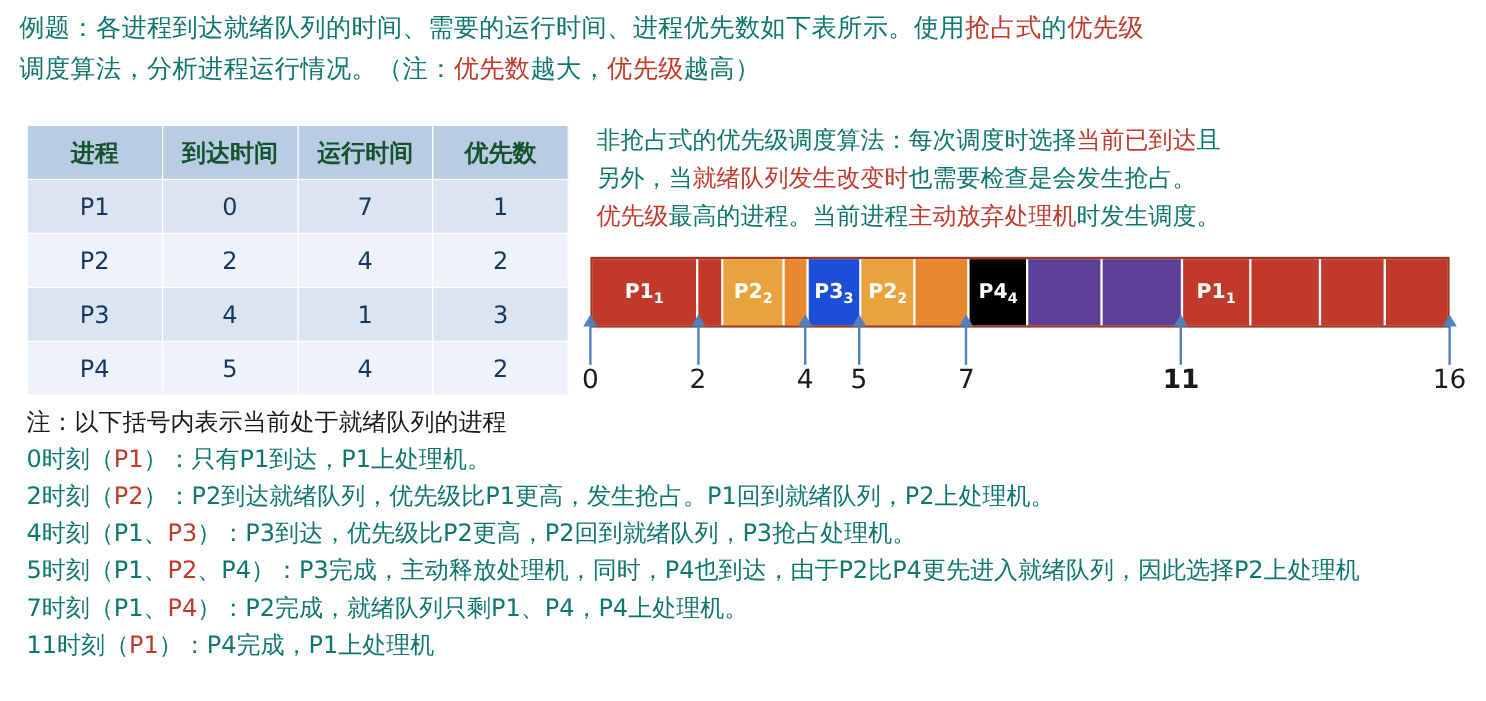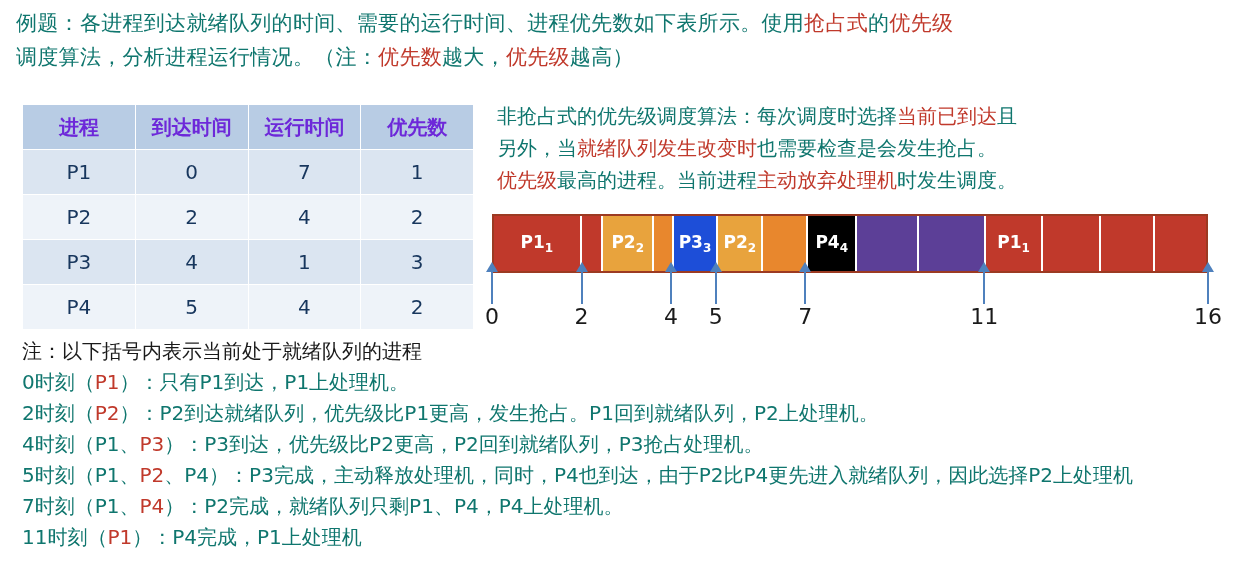--- a/index.html
+++ b/index.html
@@ -40,21 +40,21 @@
     top: 104px;
     width: 452px;
   }
   table.proc {
     border-collapse: collapse;
     width: 452px;
     table-layout: fixed;
   }
   table.proc th {
     background: #b8cce4;
-    color: #6d28d9;
+    color: #14532d;
     font-size: 20px;
     font-weight: bold;
     height: 42px;
     border: 1px solid #ffffff;
     text-align: center;
     vertical-align: middle;
   }
   table.proc td {
     background: #dbe5f1;
     color: #17365d;
@@ -268,21 +268,21 @@
       <div class="tick-label" style="left: 695.75px; top: 304px;">5</div>
       <div class="tick" style="left: 798.25px; top: 262px;">
         <div class="arrow-head"></div>
         <div class="arrow-stem"></div>
       </div>
       <div class="tick-label" style="left: 785.25px; top: 304px;">7</div>
       <div class="tick" style="left: 977.25px; top: 262px;">
         <div class="arrow-head"></div>
         <div class="arrow-stem"></div>
       </div>
-      <div class="tick-label" style="left: 964.25px; top: 304px;">11</div>
+      <div class="tick-label" style="left: 964.25px; top: 304px; font-weight: bold;">11</div>
       <div class="tick" style="left: 1201px; top: 262px;">
         <div class="arrow-head"></div>
         <div class="arrow-stem"></div>
       </div>
       <div class="tick-label" style="left: 1188px; top: 304px;">16</div>
     </div>
 
   <div class="notes">
     <div class="line">注：以下括号内表示当前处于就绪队列的进程</div>
     <div class="line">

